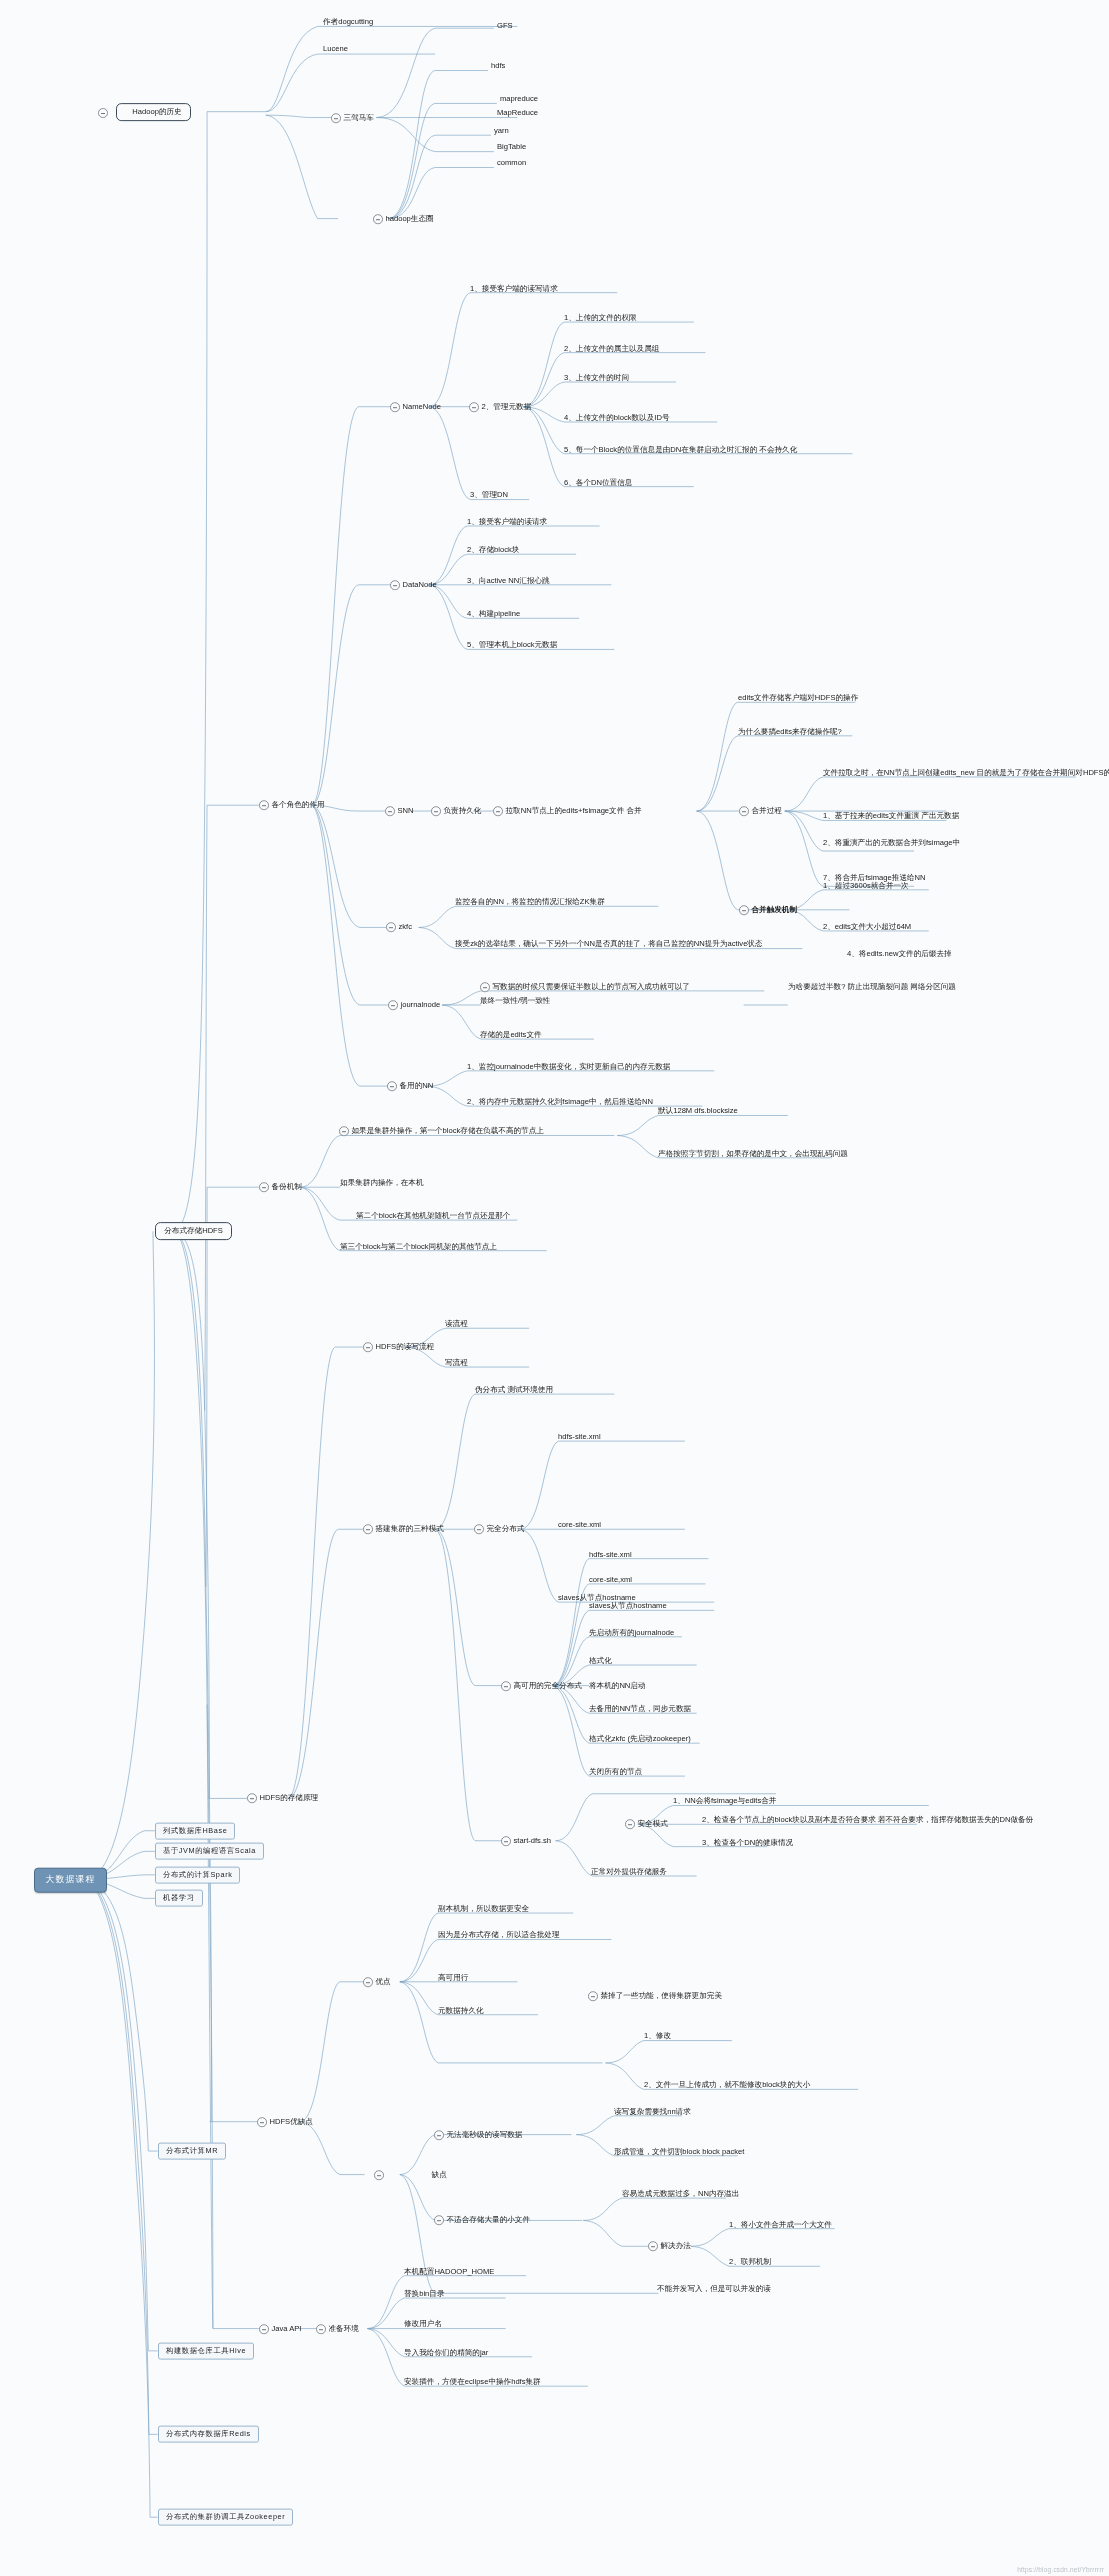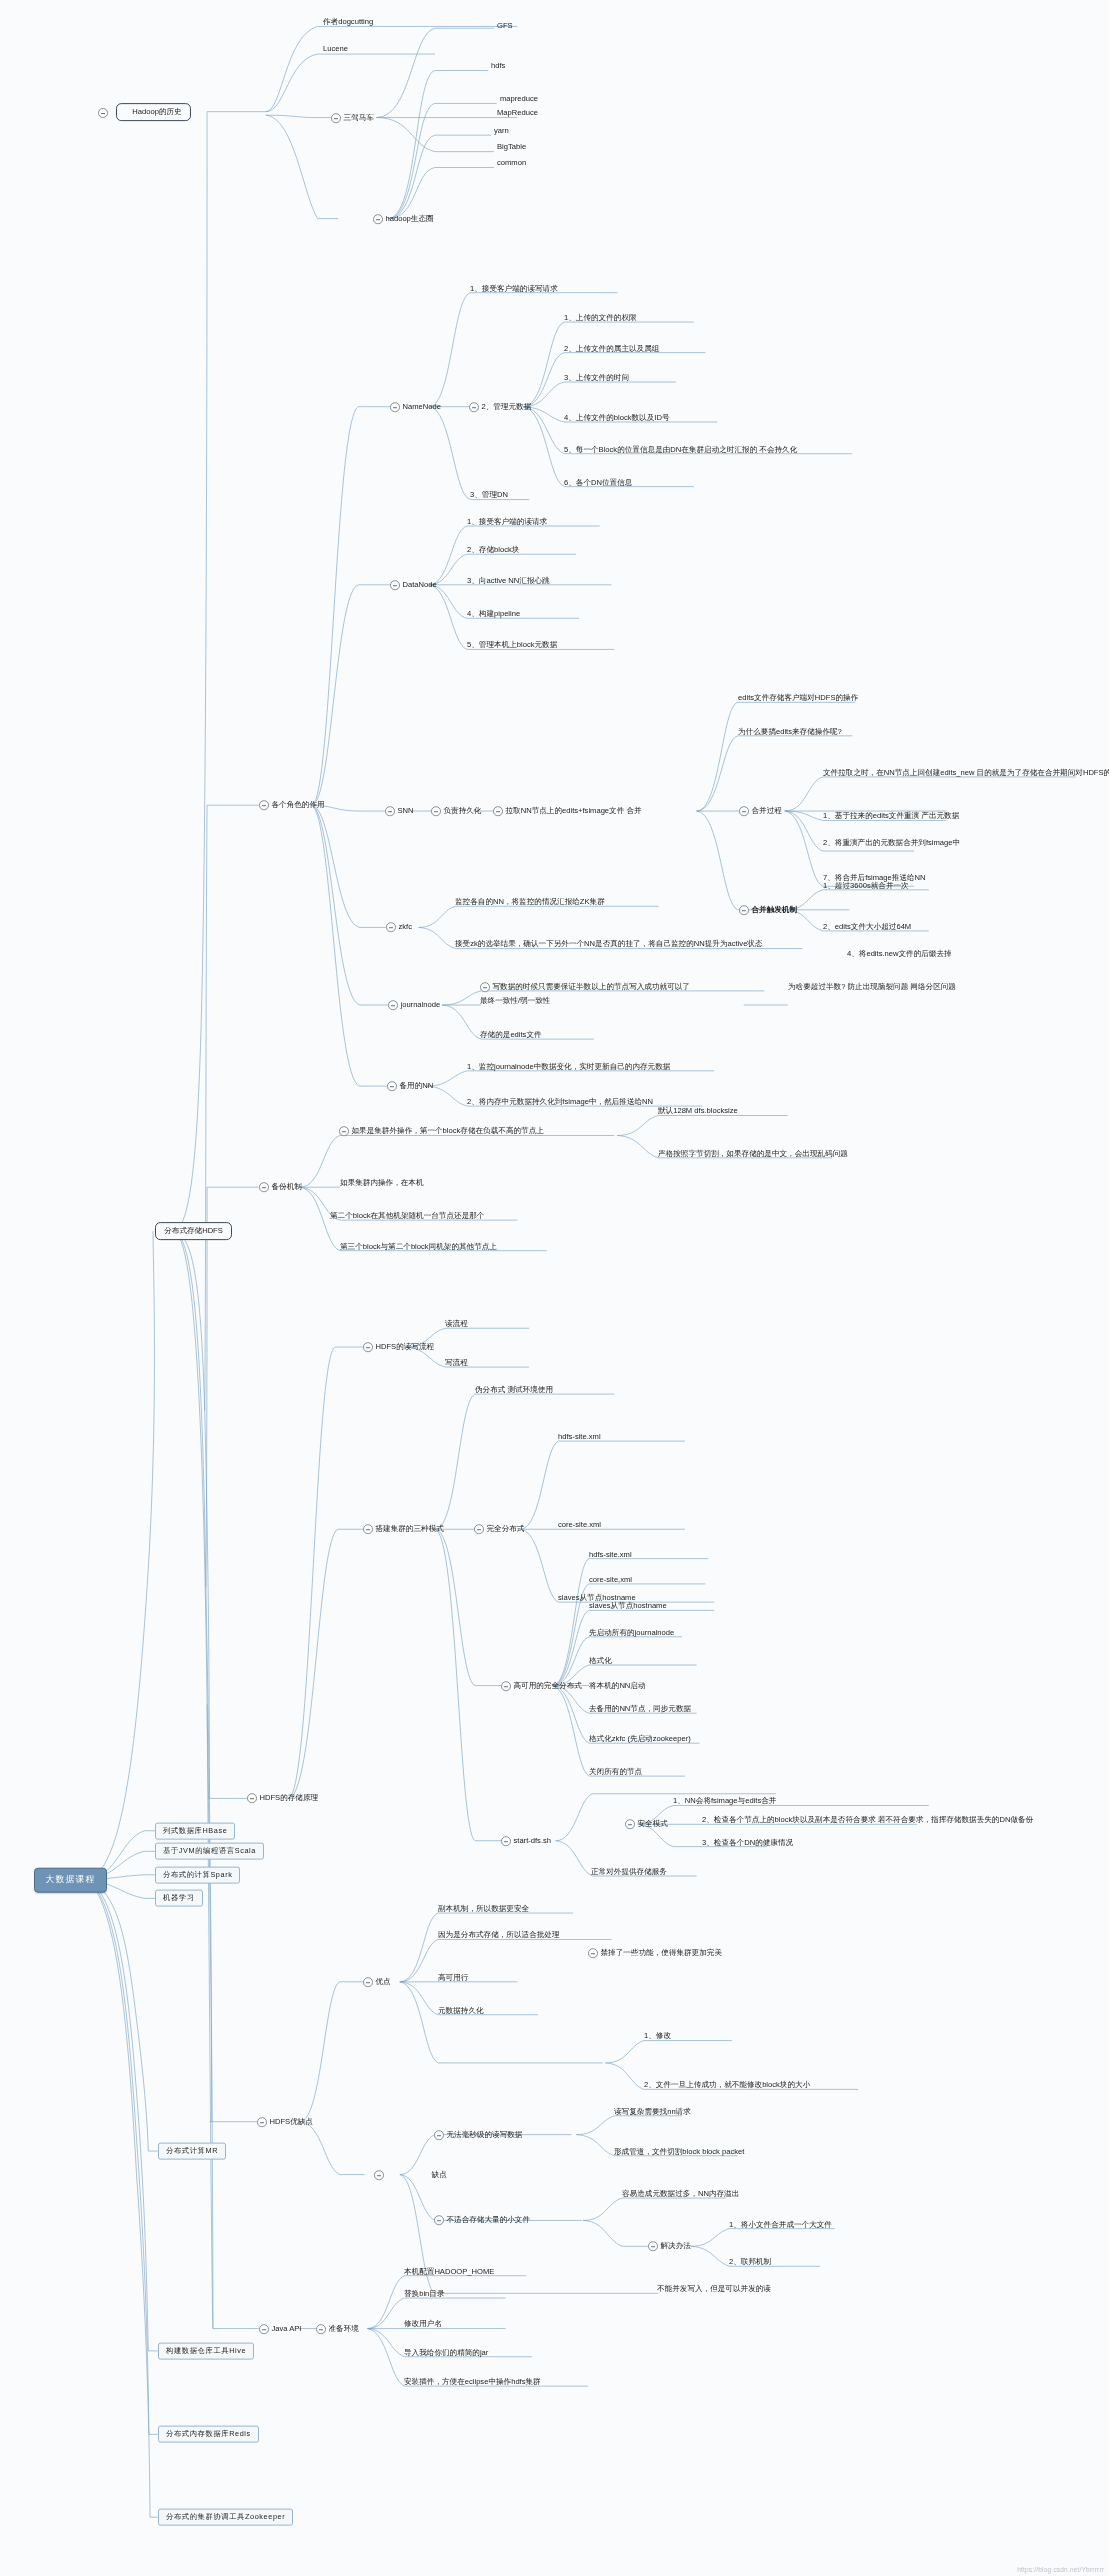--- a/index.html
+++ b/index.html
@@ -417,21 +417,21 @@
     </div>
   <div class="node" style="left:658px;top:1111px;">
     <span class="txt">默认128M dfs.blocksize</span>
     </div>
   <div class="node" style="left:658px;top:1154px;">
     <span class="txt">严格按照字节切割，如果存储的是中文，会出现乱码问题</span>
     </div>
   <div class="node" style="left:340px;top:1183px;">
     <span class="txt">如果集群内操作，在本机</span>
     </div>
-  <div class="node" style="left:330px;top:1216px;">
+  <div class="node" style="left:356px;top:1216px;">
     <span class="txt">第二个block在其他机架随机一台节点还是那个</span>
     </div>
   <div class="node" style="left:340px;top:1247px;">
     <span class="txt">第三个block与第二个block同机架的其他节点上</span>
     </div>
 
   <div class="node" style="left:247px;top:1798px;">
     <span class="tog"></span>
     <span class="txt">HDFS的存储原理</span>
     </div>
@@ -536,21 +536,21 @@
     </div>
   <div class="node" style="left:438px;top:1935px;">
     <span class="txt">因为是分布式存储，所以适合批处理</span>
     </div>
   <div class="node" style="left:438px;top:1978px;">
     <span class="txt">高可用行</span>
     </div>
   <div class="node" style="left:438px;top:2011px;">
     <span class="txt">元数据持久化</span>
     </div>
-  <div class="node" style="left:588px;top:1953px;">
+  <div class="node" style="left:588px;top:1996px;">
     <span class="tog"></span>
     <span class="txt">禁掉了一些功能，使得集群更加完美</span>
     </div>
   <div class="node" style="left:644px;top:2036px;">
     <span class="txt">1、修改</span>
     </div>
   <div class="node" style="left:644px;top:2085px;">
     <span class="txt">2、文件一旦上传成功，就不能修改block块的大小</span>
     </div>
 

